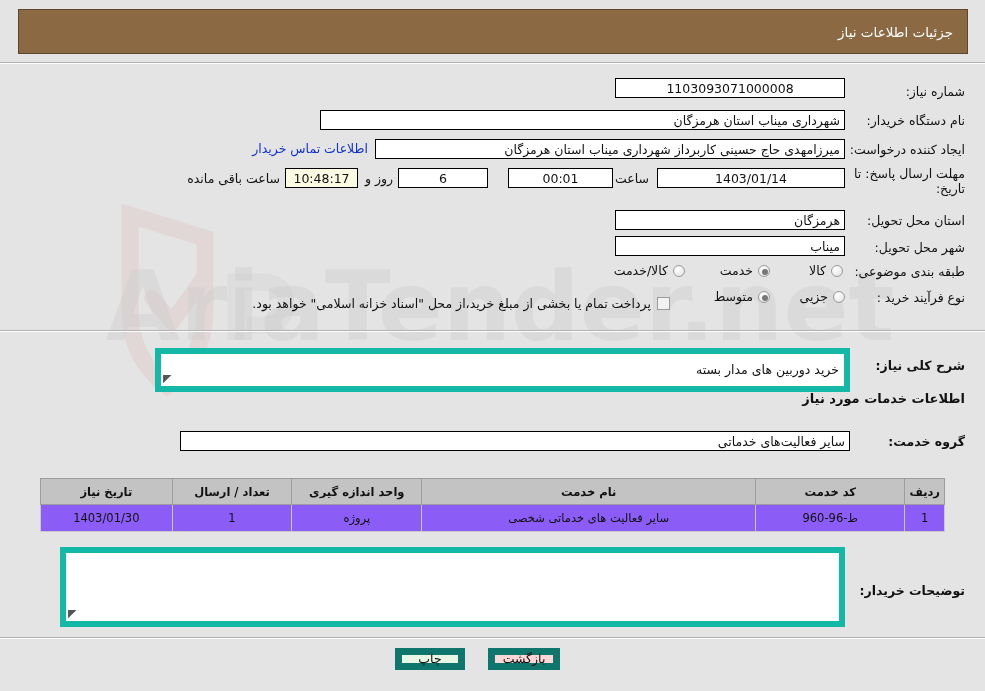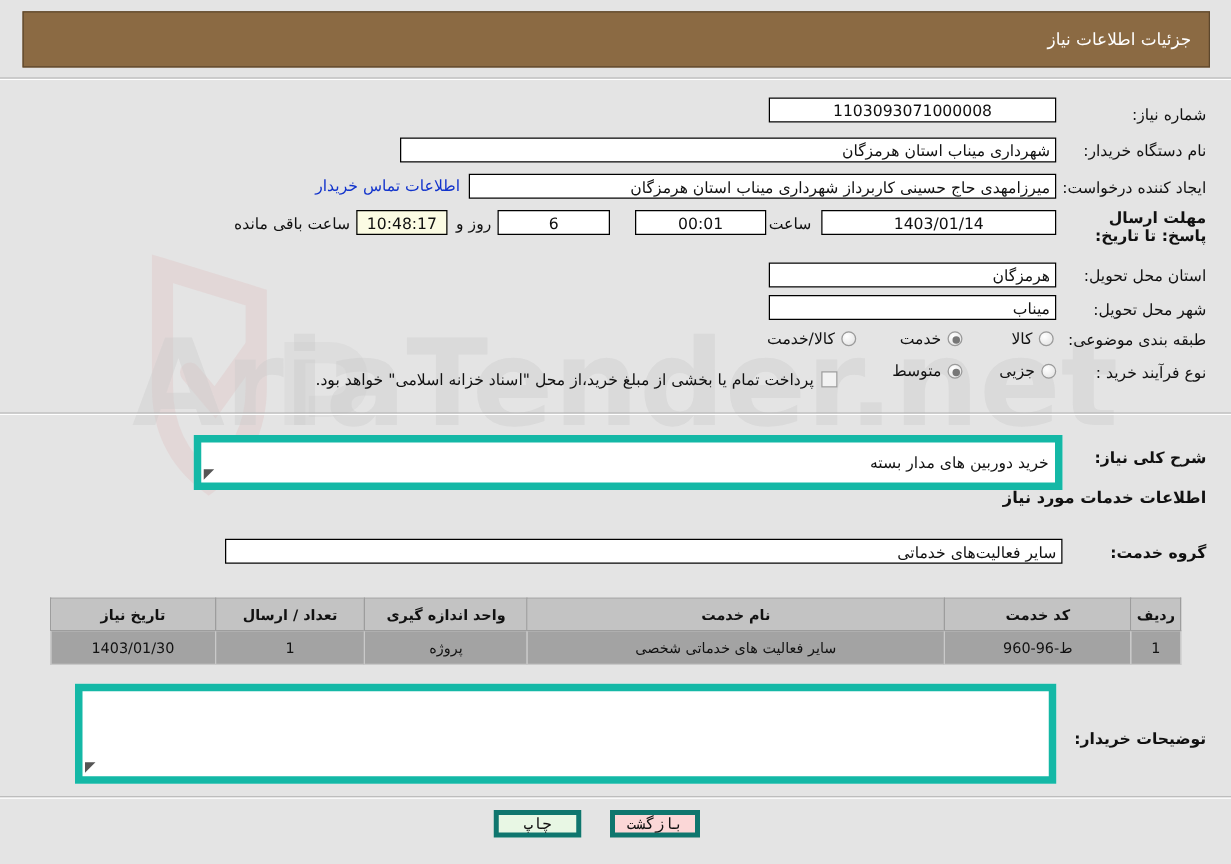--- a/index.html
+++ b/index.html
@@ -185,42 +185,42 @@
     background: #c3c3c3;
     border: 1px solid #9d9d9d;
     font-weight: bold;
     color: #111;
     height: 26px;
     padding: 0 4px;
     text-align: center;
     white-space: nowrap;
   }
   table.items td {
-    background: #a3a3a3;
+    background: #8b5cf6;
     border: 1px solid #c9c9c9;
     height: 27px;
     padding: 0 4px;
     text-align: center;
     color: #111;
     white-space: nowrap;
   }
 
   
   .btn {
     position: absolute;
-    border: 4px solid #0f766e;
+    border: 7px solid #0f766e;
     font-size: 12.5px;
     color: #111;
     display: flex;
     align-items: center;
     justify-content: center;
     cursor: pointer;
     z-index: 4;
     height: 22px;
-    font-family: Liberation Mono, monospace;
+    font-family: Liberation Serif, serif;
   }
   .btn.print  { background: #e8f7e4; }
   .btn.back   { background: #fbd7d7; }
 </style>
 </head>
 <body>
 
 <div id="page">
 
   <svg id="watermark" viewBox="0 0 985 240">
@@ -236,21 +236,21 @@
     <span>جزئیات اطلاعات نیاز</span>
   </div>
 
   <div class="hrule" style="top:62px"></div>
   <div class="hrule" style="top:330px"></div>
   <div class="hrule" style="top:637px"></div>
 
   <div class="lbl" style="right:20px; top:84px;">شماره نیاز:</div>
   <div class="lbl" style="right:20px; top:113px;">نام دستگاه خریدار:</div>
   <div class="lbl" style="right:20px; top:142px;">ایجاد کننده درخواست:</div>
-  <div class="lbl wrap" style="right:20px; top:166px; width:118px;font-weight:bold;">مهلت ارسال پاسخ: تا تاریخ:</div>
+  <div class="lbl wrap" style="right:20px; top:166px; width:118px;">مهلت ارسال پاسخ: تا تاریخ:</div>
   <div class="lbl" style="right:20px; top:213px;">استان محل تحویل:</div>
   <div class="lbl" style="right:20px; top:240px;">شهر محل تحویل:</div>
   <div class="lbl" style="right:20px; top:264px;">طبقه بندی موضوعی:</div>
   <div class="lbl" style="right:20px; top:290px;">نوع فرآیند خرید :</div>
 
   <div class="fld center" style="right:140px; top:78px; width:230px; height:20px;justify-content:center;">
     <span>1103093071000008</span>
   </div>
 
   <div class="fld rtlstart" style="right:140px; top:139px; width:470px; height:20px;">

